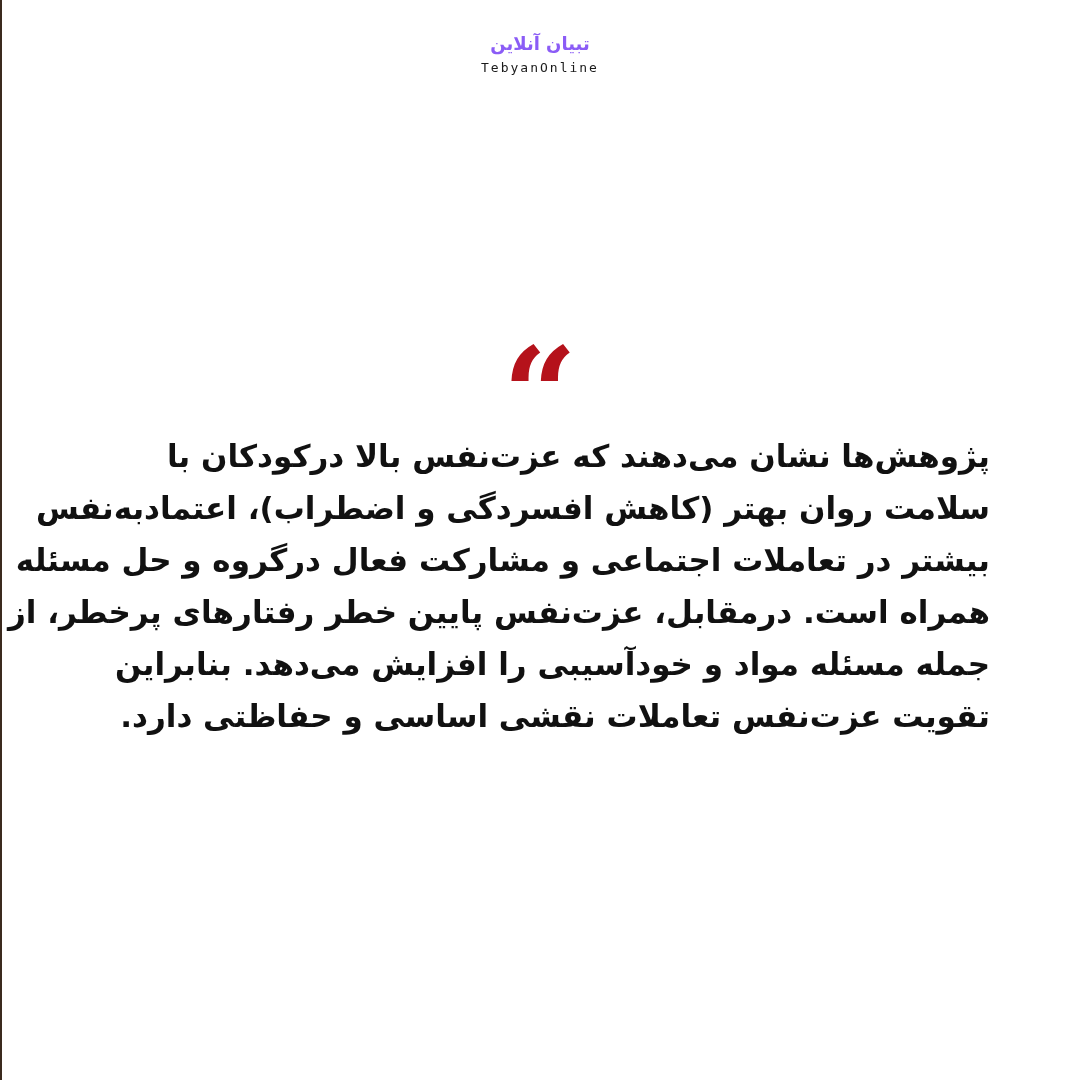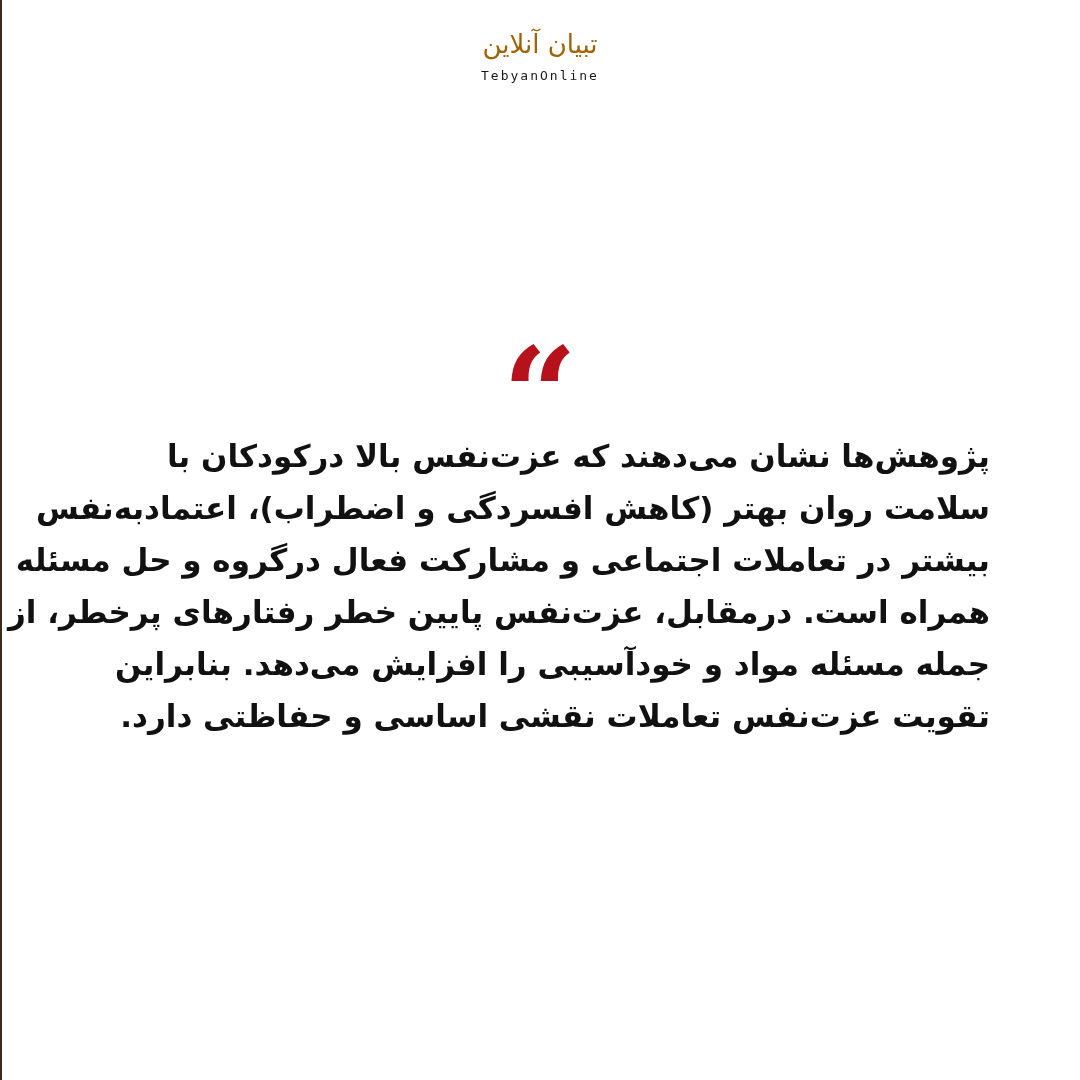--- a/index.html
+++ b/index.html
@@ -25,35 +25,35 @@
     .logo {
       position: absolute;
       top: 28px;
       left: 0;
       width: 1080px;
       text-align: center;
     }
     .logo-fa {
       display: block;
       font-family: "DejaVu Sans", sans-serif;
-      font-weight: normal;
-      font-size: 26px;
+      font-weight: bold;
+      font-size: 18px;
       line-height: 32px;
-      color: #a16207;
+      color: #8b5cf6;
       direction: rtl;
       letter-spacing: -1px;
     }
     .logo-en {
       display: block;
       font-family: "DejaVu Sans Mono", monospace;
       font-size: 13px;
       line-height: 16px;
       color: #1a1a1a;
       letter-spacing: 2px;
-      margin-top: 8px;
+      margin-top: 0px;
     }
     .quote-mark {
       position: absolute;
       top: 330px;
       left: 0;
       width: 1080px;
       text-align: center;
       font-family: "DejaVu Serif", serif;
       font-weight: bold;
       font-size: 130px;

